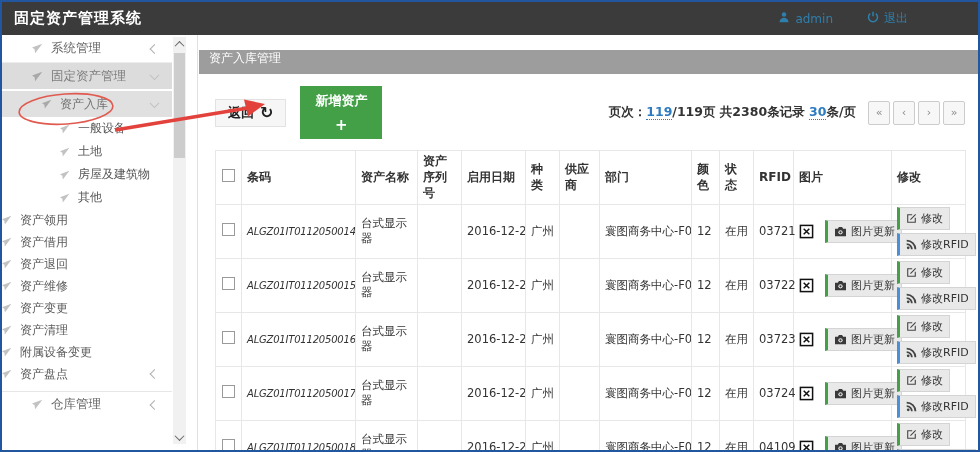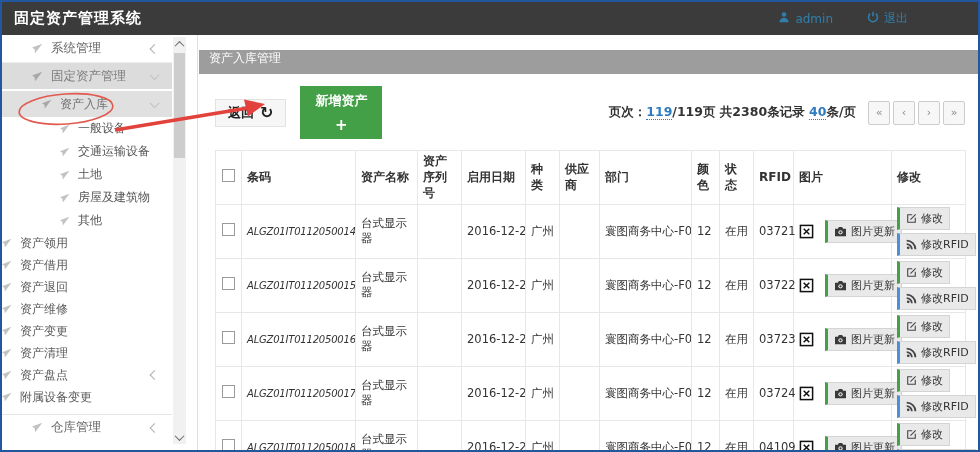--- a/index.html
+++ b/index.html
@@ -139,44 +139,36 @@
             </svg>
           </span>
         <span>一般设备</span>
       </div>
       <div class="nav-item l3">
         <span class="plane">
             <svg width="10" height="10" viewBox="0 0 16 16">
               <path d="M15 1 L4.5 15 L3.8 9.2 L0 6.6 Z" fill="#b8b8b8"></path>
             </svg>
           </span>
-        <span>交通运输设备</span>
+        <span>土地</span>
       </div>
       <div class="nav-item l3">
         <span class="plane">
             <svg width="10" height="10" viewBox="0 0 16 16">
               <path d="M15 1 L4.5 15 L3.8 9.2 L0 6.6 Z" fill="#b8b8b8"></path>
             </svg>
           </span>
-        <span>土地</span>
+        <span>房屋及建筑物</span>
       </div>
       <div class="nav-item l3">
         <span class="plane">
             <svg width="10" height="10" viewBox="0 0 16 16">
               <path d="M15 1 L4.5 15 L3.8 9.2 L0 6.6 Z" fill="#b8b8b8"></path>
             </svg>
           </span>
-        <span>房屋及建筑物</span>
-      </div>
-      <div class="nav-item l3">
-        <span class="plane">
-            <svg width="10" height="10" viewBox="0 0 16 16">
-              <path d="M15 1 L4.5 15 L3.8 9.2 L0 6.6 Z" fill="#b8b8b8"></path>
-            </svg>
-          </span>
         <span>其他</span>
       </div>
       <div class="nav-item l2">
         <span class="plane">
             <svg width="10" height="10" viewBox="0 0 16 16">
               <path d="M15 1 L4.5 15 L3.8 9.2 L0 6.6 Z" fill="#b8b8b8"></path>
             </svg>
           </span>
         <span>资产领用</span>
       </div>
@@ -212,37 +204,37 @@
           </span>
         <span>资产变更</span>
       </div>
       <div class="nav-item l2">
         <span class="plane">
             <svg width="10" height="10" viewBox="0 0 16 16">
               <path d="M15 1 L4.5 15 L3.8 9.2 L0 6.6 Z" fill="#b8b8b8"></path>
             </svg>
           </span>
         <span>资产清理</span>
+      </div>
+      <div class="nav-item l2">
+        <span class="plane">
+            <svg width="10" height="10" viewBox="0 0 16 16">
+              <path d="M15 1 L4.5 15 L3.8 9.2 L0 6.6 Z" fill="#b8b8b8"></path>
+            </svg>
+          </span>
+        <span>附属设备变更</span>
       </div>
       <div class="nav-item l2">
         <span class="plane">
             <svg width="10" height="10" viewBox="0 0 16 16">
               <path d="M15 1 L4.5 15 L3.8 9.2 L0 6.6 Z" fill="#b8b8b8"></path>
             </svg>
           </span>
         <span>资产盘点</span>
         <span class="chv left"></span>
-      </div>
-      <div class="nav-item l2">
-        <span class="plane">
-            <svg width="10" height="10" viewBox="0 0 16 16">
-              <path d="M15 1 L4.5 15 L3.8 9.2 L0 6.6 Z" fill="#b8b8b8"></path>
-            </svg>
-          </span>
-        <span>附属设备变更</span>
       </div>
       <div class="nav-item l1 sep">
         <span class="plane">
             <svg width="11" height="11" viewBox="0 0 16 16">
               <path d="M15 1 L4.5 15 L3.8 9.2 L0 6.6 Z" fill="#b8b8b8"></path>
             </svg>
           </span>
         <span>仓库管理</span>
         <span class="chv left"></span>
       </div>
@@ -268,21 +260,21 @@
         <button class="btn-back">
           <span>返回</span>
           <span class="undo">↻</span>
         </button>
         <button class="btn-add">
           <span>新增资产</span>
           <span class="plus">+</span>
         </button>
       </div>
       <div class="pg-wrap">
-        <span class="pg-text"><span>页次：</span><span class="pagelink">119</span><span>/119页 共2380条记录</span> <span class="pagelink">40</span><span>条/页</span></span>
+        <span class="pg-text"><span>页次：</span><span class="pagelink">119</span><span>/119页 共2380条记录</span> <span class="pagelink">30</span><span>条/页</span></span>
         <div class="pager">
           <button class="pgbtn">«</button>
           <button class="pgbtn">‹</button>
           <button class="pgbtn">›</button>
           <button class="pgbtn">»</button>
         </div>
       </div>
     </div>
 
     <div class="tablewrap">

